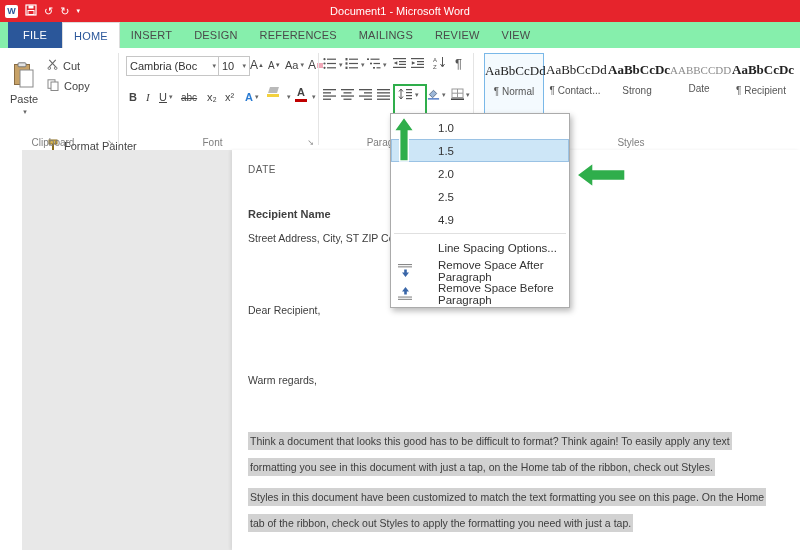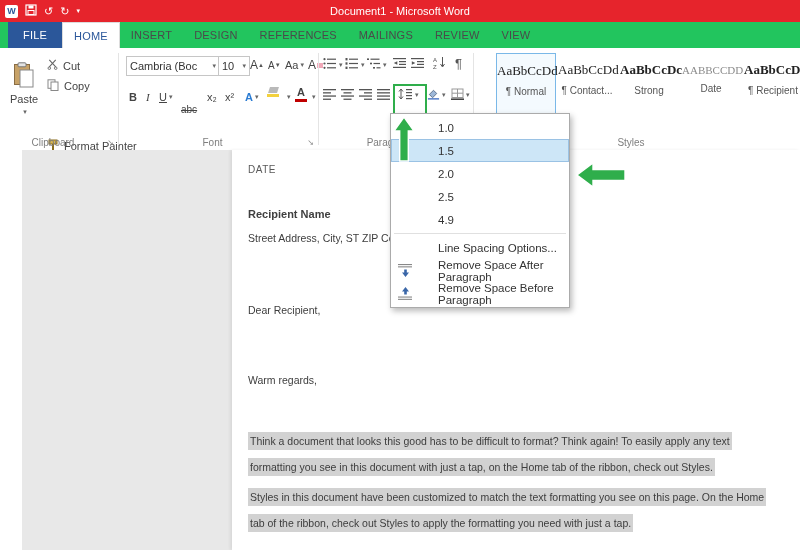--- a/index.html
+++ b/index.html
@@ -10,21 +10,21 @@
   .titlebar{position:absolute;top:0;left:0;right:0;height:22px;background:var(--titlebar);}
   .tb-title{position:absolute;inset:0;display:flex;align-items:center;justify-content:center;
             color:#fff;font-size:11px;}
   .tb-icons{position:absolute;left:5px;top:0;height:22px;display:flex;align-items:center;gap:7px;z-index:2;}
   .tb-logo{width:13px;height:13px;background:#fff;color:var(--file_blue);font-size:9px;font-weight:bold;
            display:flex;align-items:center;justify-content:center;border-radius:2px;}
   .tb-g{color:#fff;font-size:11px;line-height:1;}
   .tb-dd{color:#fff;font-size:7px;}
 
   
-  .tabrow{position:absolute;top:22px;left:0;right:0;height:26px;background:#22c55e;display:flex;
+  .tabrow{position:absolute;top:22px;left:0;right:0;height:26px;background:#86efac;display:flex;
           align-items:stretch;padding-left:8px;}
   .tab{display:flex;align-items:center;padding:0 11px;font-size:11px;color:#4a4a4a;letter-spacing:.2px;cursor:default;}
   .tab.file{background:var(--file_blue);color:#fff;padding:0 15px;}
   .tab.selected{color:var(--file_blue);border:1px solid #dcdcdc;border-bottom:none;background:#fff;}
 
   
   .ribbon{position:absolute;top:48px;left:0;right:0;height:102px;background:#fff;
           border-bottom:1px solid #cfcfcf;}
   .grp{position:absolute;top:0;height:100%;}
   .grp-sep{position:absolute;top:5px;bottom:5px;width:1px;background:#e4e4e4;}
@@ -45,21 +45,21 @@
   .b-under{text-decoration:underline;}
   .b-strike{text-decoration:line-through;font-size:10px;}
   .fx-a{color:#2b7cd3;font-weight:bold;}
   .colbtn{flex-direction:column;gap:1px;line-height:1;}
   .cbar{width:12px;height:3px;display:block;}
   .cbar.yellow{background:#f3d13e;}
   .cbar.red{background:#c00000;}
   .pen{width:9px;height:6px;background:#b9b9b9;transform:skewX(-18deg);display:block;}
 
   
-  .style-item{position:absolute;top:5px;width:58px;height:60px;text-align:center;cursor:pointer;margin-left:12px;}
+  .style-item{position:absolute;top:5px;width:58px;height:60px;text-align:center;cursor:pointer;}
   .style-item.selected{border:1px solid #7ab8e8;background:#f4fafe;}
   .sample{font-family:"Liberation Serif",serif;font-size:13px;color:#222;margin-top:9px;white-space:nowrap;}
   .sample.bold{font-weight:bold;}
   .sample.gray{color:#8a8a8a;font-size:11px;margin-top:11px;}
   .sname{font-size:10px;color:#555;margin-top:7px;white-space:nowrap;}
 
   
   .green-box{position:absolute;left:393px;top:84px;width:30px;height:28px;border:2px solid var(--green);z-index:30;}
 
   
@@ -201,21 +201,21 @@
     <div class="rb b-bold" style="left:10px;top:40px;height:18px;">
         <span>B</span>
       </div>
     <div class="rb b-italic" style="left:27px;top:40px;height:18px;">
         <span>I</span>
       </div>
     <div class="rb" style="left:40px;top:40px;height:18px;">
       <span class="b-under">U</span>
         <span class="dd">▾</span>
     </div>
-    <div class="rb b-strike" style="left:62px;top:40px;height:18px;margin-top:12px;">
+    <div class="rb b-strike" style="left:62px;top:40px;height:18px;">
         <span>abc</span>
       </div>
     <div class="rb" style="left:88px;top:40px;height:18px;">
         <span>x₂</span>
       </div>
     <div class="rb" style="left:106px;top:40px;height:18px;">
         <span>x²</span>
       </div>
     <div class="rb" style="left:126px;top:40px;height:18px;">
       <span class="fx-a">A</span>

